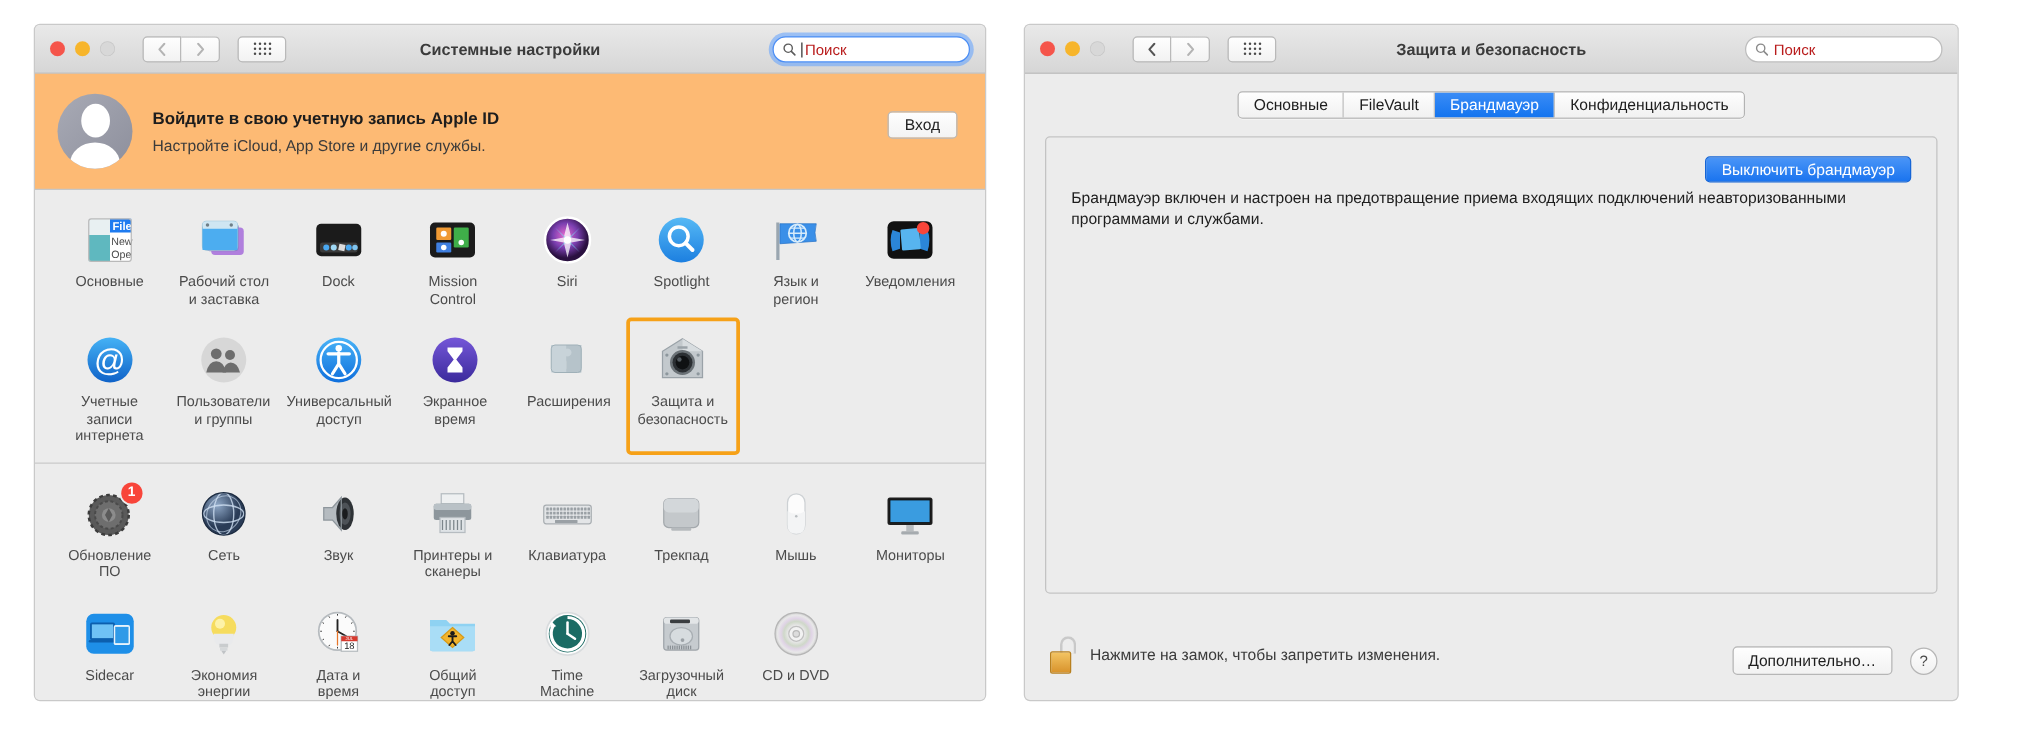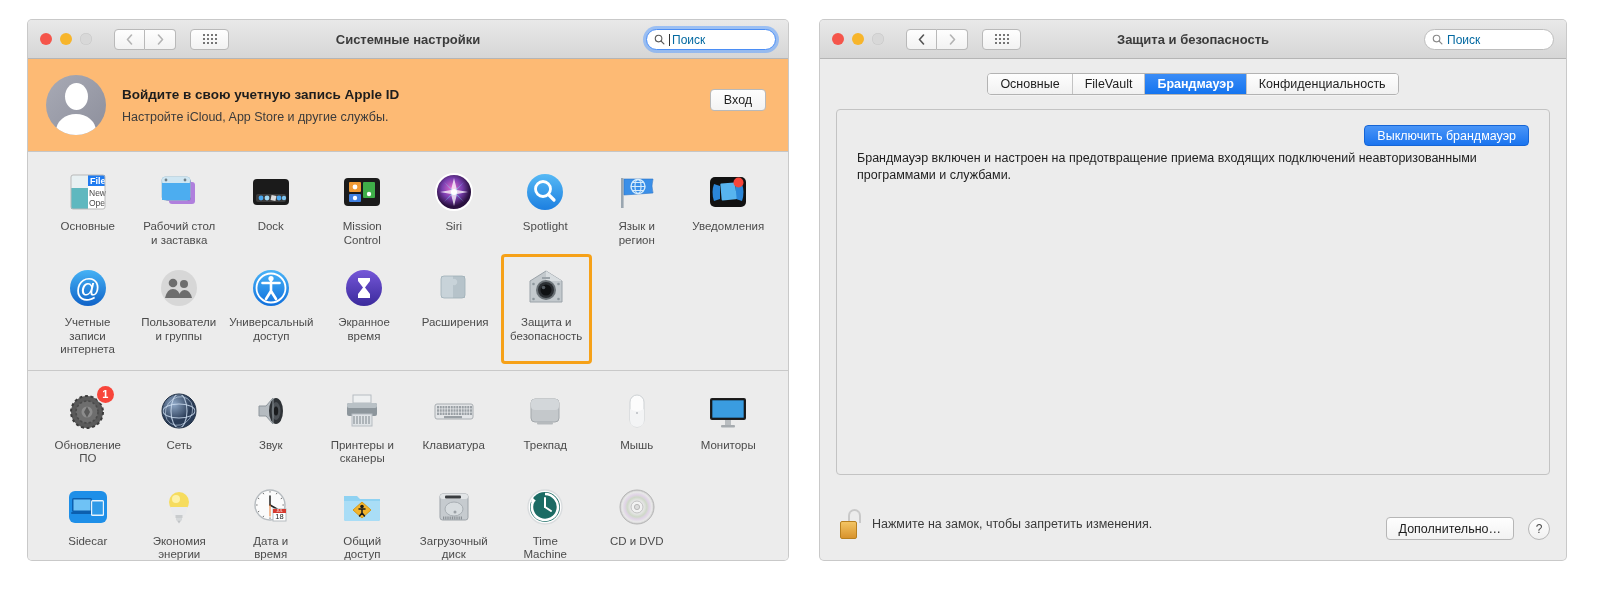--- a/index.html
+++ b/index.html
@@ -58,27 +58,27 @@
   .grid-dots i { width: 2px; height: 2px; background: #4a4a4a; border-radius: 50%; display: block; }
 
   .win-title {
     position: absolute; left: 0; right: 0; text-align: center;
     font-size: 13px; font-weight: bold; color: #3b3b3b;
     pointer-events: none;
   }
 
   .searchbox {
     position: absolute; right: 12px; top: 9px;
-    height: 21px; width: 130px;
+    height: 21px; width: 158px;
     background: #fff;
     border: 1px solid #bdbdbd;
     border-radius: 11px;
     display: flex; align-items: center;
     padding-left: 7px;
-    font-size: 12px; color: #0369a1;
+    font-size: 12px; color: #b91c1c;
     overflow: hidden;
   }
   .searchbox.focused {
     border-color: #4b8ef5;
     box-shadow: 0 0 0 3px rgba(95,160,255,.55);
   }
   .search-icon { width: 11px; height: 11px; flex: none; margin-right: 4px; }
   .caret { width: 1px; height: 12px; background: #333; margin-right: 2px; }
 
   
@@ -158,21 +158,21 @@
     box-shadow: 0 .5px 0 rgba(255,255,255,.8);
   }
   .tab {
     background: linear-gradient(to bottom,#fefefe,#f1f1f1);
     font-size: 12.5px; color: #1d1d1d;
     display: flex; align-items: center;
     padding: 0 12px;
     border-left: 1px solid #c3c3c3;
   }
   .tab:first-child { border-left: none; }
-  .tab.active { background: linear-gradient(to bottom,#3a8cf6,#1474ef); color: #fff; font-weight: bold; }
+  .tab.active { background: linear-gradient(to bottom,#3a8cf6,#1474ef); color: #fff; font-weight: normal; }
 
   .content-box {
     margin: 14px 16px 0 16px;
     background: #ececec;
     border: 1px solid #c3c3c3;
     border-radius: 4px;
     height: 366px;
     padding: 18px 20px;
     position: relative;
   }
@@ -733,20 +733,35 @@
               <circle cx="22" cy="21.5" r="1.8" fill="#1b1b1b"></circle>
               <path d="M19 24 L25 24 M22 24 L22 28 M22 28 L19.5 31 M22 28 L24.5 31" stroke="#1b1b1b" stroke-width="1.5" fill="none" stroke-linecap="round"></path>
             </svg>
           </div>
           <div class="lbl">Общий
 доступ</div>
         </div>
         <div class="cell">
           <div class="ic">
             <svg width="44" height="44" viewBox="0 0 44 44">
+              <circle cx="22" cy="22" r="17" fill="#fdfdfd"></circle>
+              <circle cx="22" cy="22" r="15" fill="#1b6b64"></circle>
+              <path d="M22 9 A13 13 0 1 1 11 15" fill="none" stroke="#fff" stroke-width="2.6"></path>
+              <path d="M9 12 L13 16 L8 17 Z" fill="#fff"></path>
+              <line x1="22" y1="22" x2="22" y2="13" stroke="#fff" stroke-width="2" stroke-linecap="round"></line>
+              <line x1="22" y1="22" x2="28" y2="26" stroke="#fff" stroke-width="2" stroke-linecap="round"></line>
+              <circle cx="22" cy="22" r="17" fill="none" stroke="#d9dcde" stroke-width="1.4"></circle>
+            </svg>
+          </div>
+          <div class="lbl">Time
+Machine</div>
+        </div>
+        <div class="cell">
+          <div class="ic">
+            <svg width="44" height="44" viewBox="0 0 44 44">
               <rect x="8" y="9" width="28" height="26" rx="2.5" fill="#c6cbcf" stroke="#9da3a8"></rect>
               <rect x="8" y="9" width="28" height="5" rx="2.5" fill="#e2e5e7"></rect>
               <rect x="13" y="10.5" width="16" height="3" rx="1" fill="#3a3d40"></rect>
               <ellipse cx="22" cy="24" rx="9" ry="7" fill="#d7dcdf"></ellipse>
               <ellipse cx="22" cy="24" rx="9" ry="7" fill="none" stroke="#a8aeb3"></ellipse>
               <circle cx="23" cy="27" r="1.5" fill="#9ba1a6"></circle>
               <g fill="#8b9196">
                 <rect x="11" y="31.5" width="1" height="3"></rect>
                 <rect x="12.8" y="31.5" width="1" height="3"></rect>
                 <rect x="14.6" y="31.5" width="1" height="3"></rect>
@@ -760,35 +775,20 @@
                 <rect x="29" y="31.5" width="1" height="3"></rect>
               </g>
             </svg>
           </div>
           <div class="lbl">Загрузочный
 диск</div>
         </div>
         <div class="cell">
           <div class="ic">
             <svg width="44" height="44" viewBox="0 0 44 44">
-              <circle cx="22" cy="22" r="17" fill="#fdfdfd"></circle>
-              <circle cx="22" cy="22" r="15" fill="#1b6b64"></circle>
-              <path d="M22 9 A13 13 0 1 1 11 15" fill="none" stroke="#fff" stroke-width="2.6"></path>
-              <path d="M9 12 L13 16 L8 17 Z" fill="#fff"></path>
-              <line x1="22" y1="22" x2="22" y2="13" stroke="#fff" stroke-width="2" stroke-linecap="round"></line>
-              <line x1="22" y1="22" x2="28" y2="26" stroke="#fff" stroke-width="2" stroke-linecap="round"></line>
-              <circle cx="22" cy="22" r="17" fill="none" stroke="#d9dcde" stroke-width="1.4"></circle>
-            </svg>
-          </div>
-          <div class="lbl">Time
-Machine</div>
-        </div>
-        <div class="cell">
-          <div class="ic">
-            <svg width="44" height="44" viewBox="0 0 44 44">
               <defs>
                 <radialGradient id="cdg" cx="50%" cy="50%">
                   <stop offset="22%" stop-color="#fff"></stop>
                   <stop offset="40%" stop-color="#e6e6e6"></stop>
                   <stop offset="58%" stop-color="#cfd8c9"></stop>
                   <stop offset="72%" stop-color="#e0d4e6"></stop>
                   <stop offset="88%" stop-color="#e8e8e8"></stop>
                   <stop offset="100%" stop-color="#c9c9c9"></stop>
                 </radialGradient>
               </defs>

